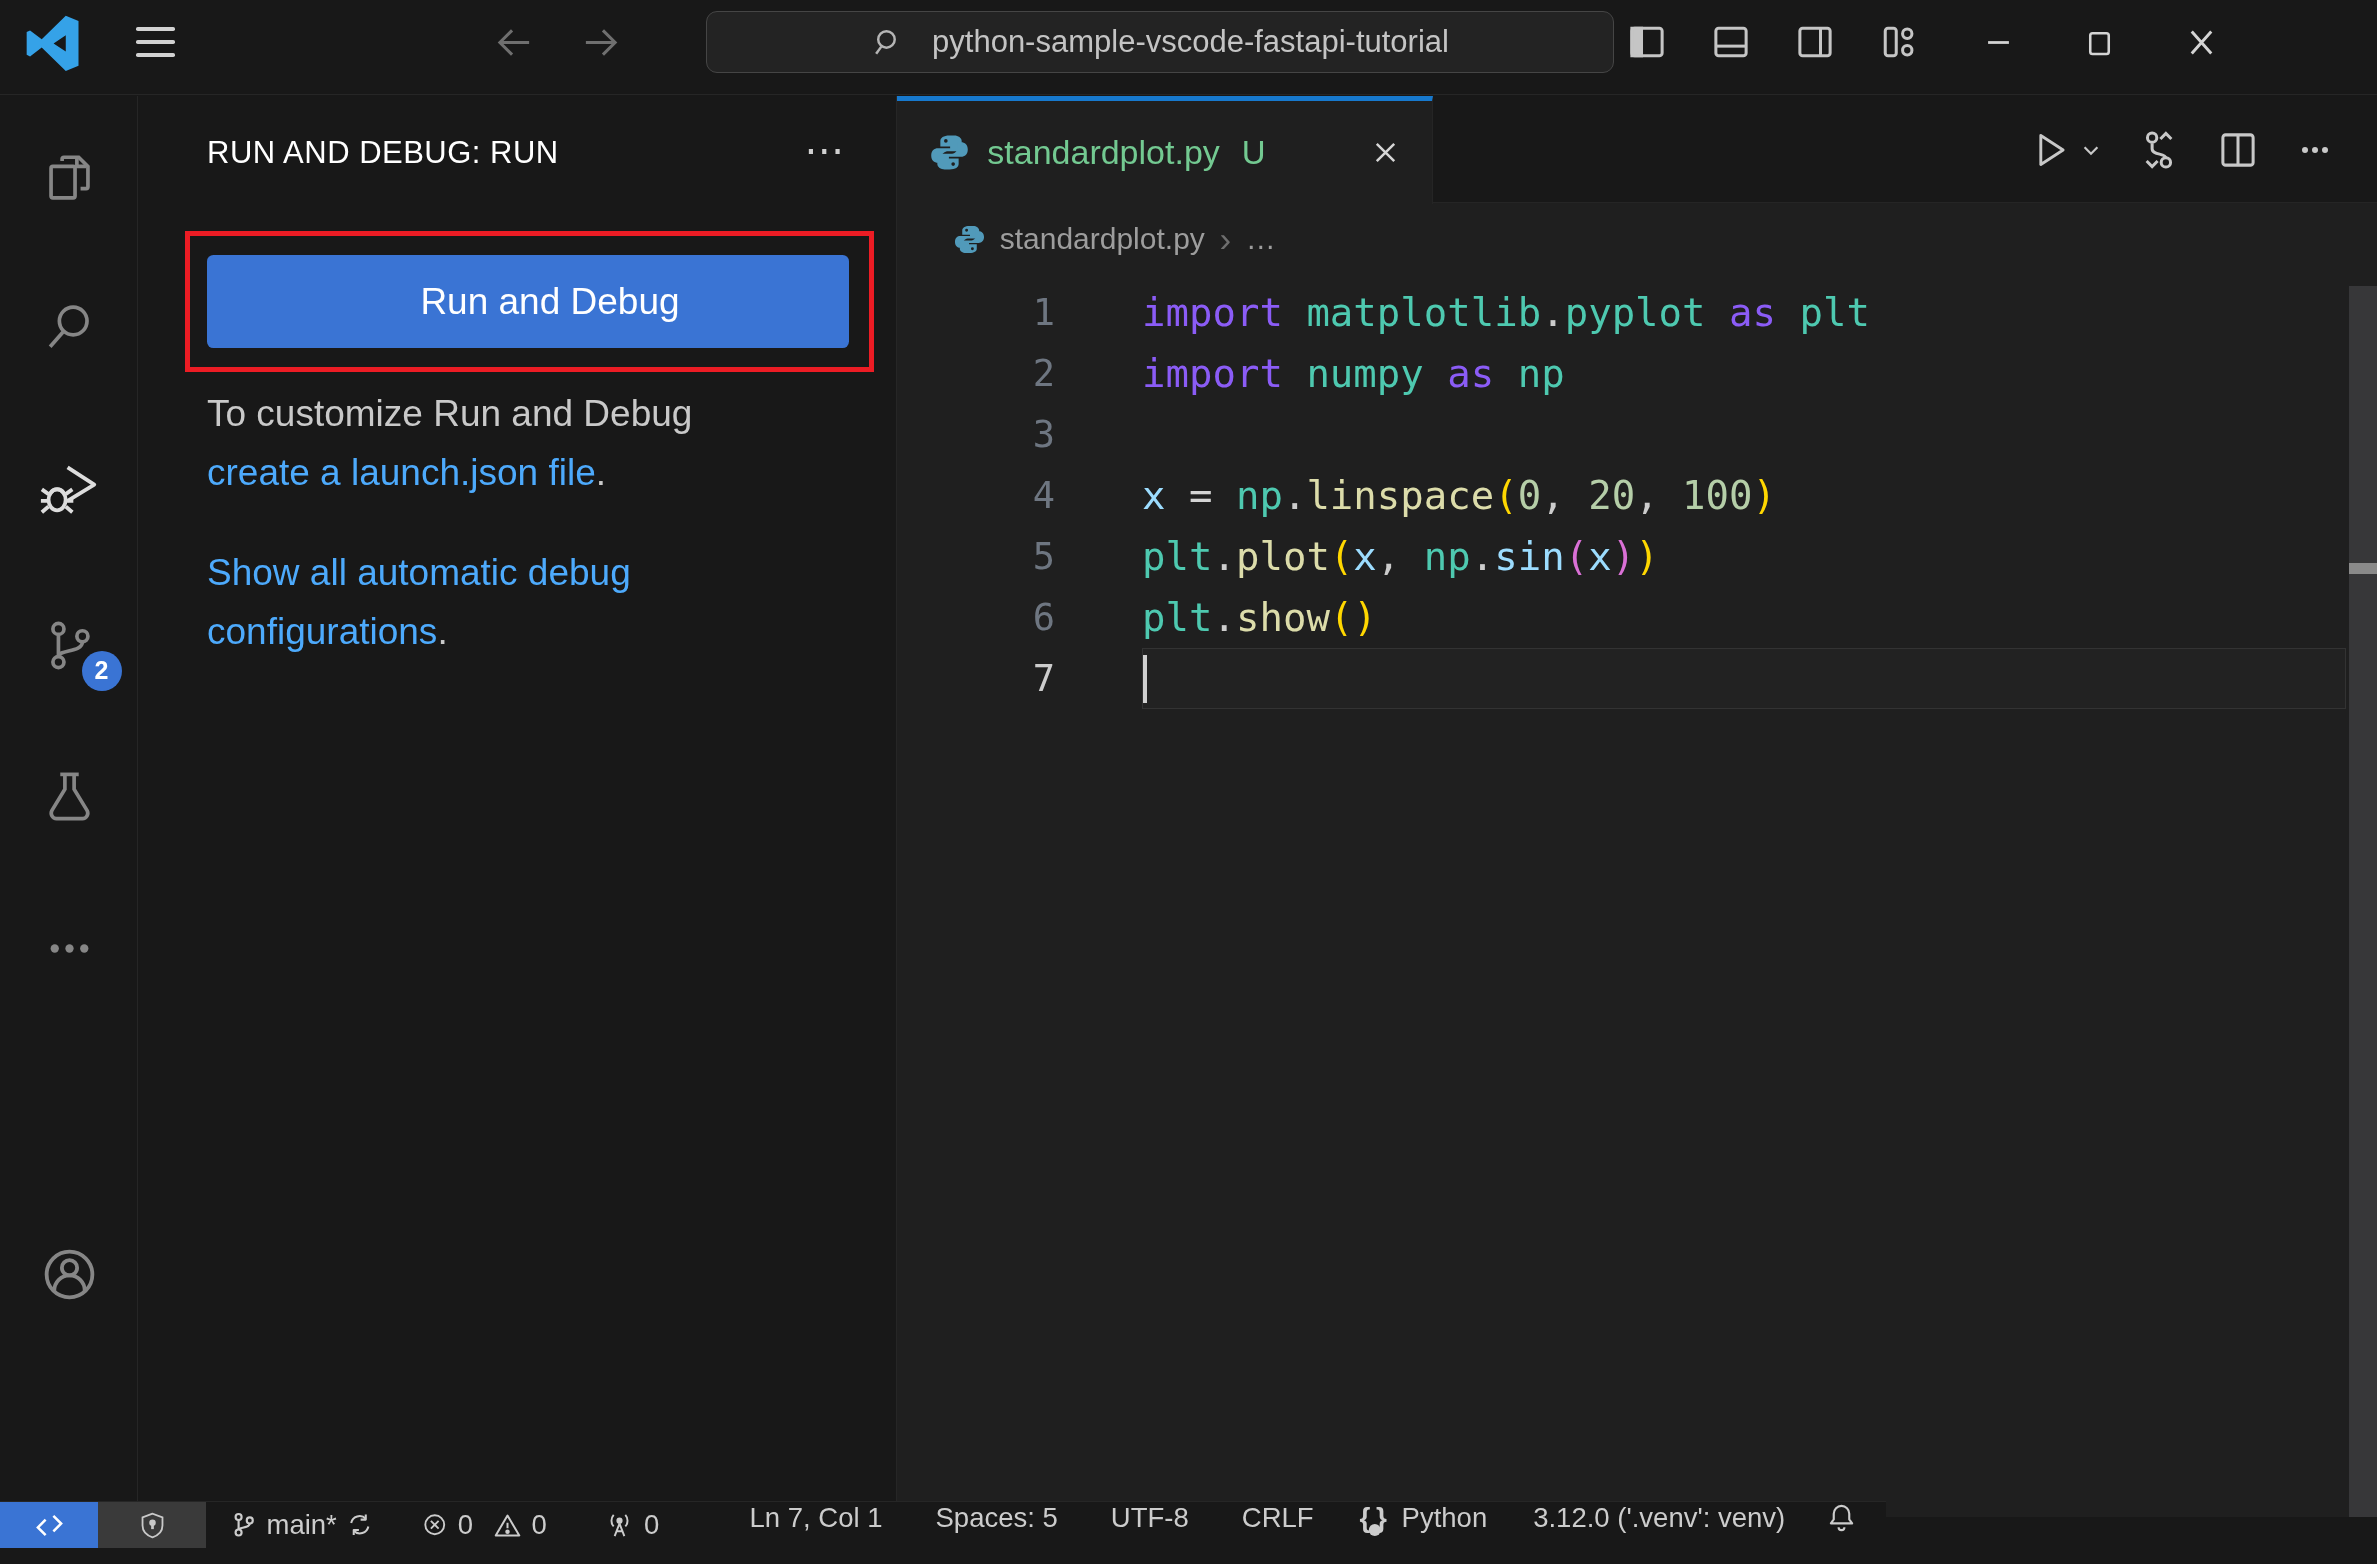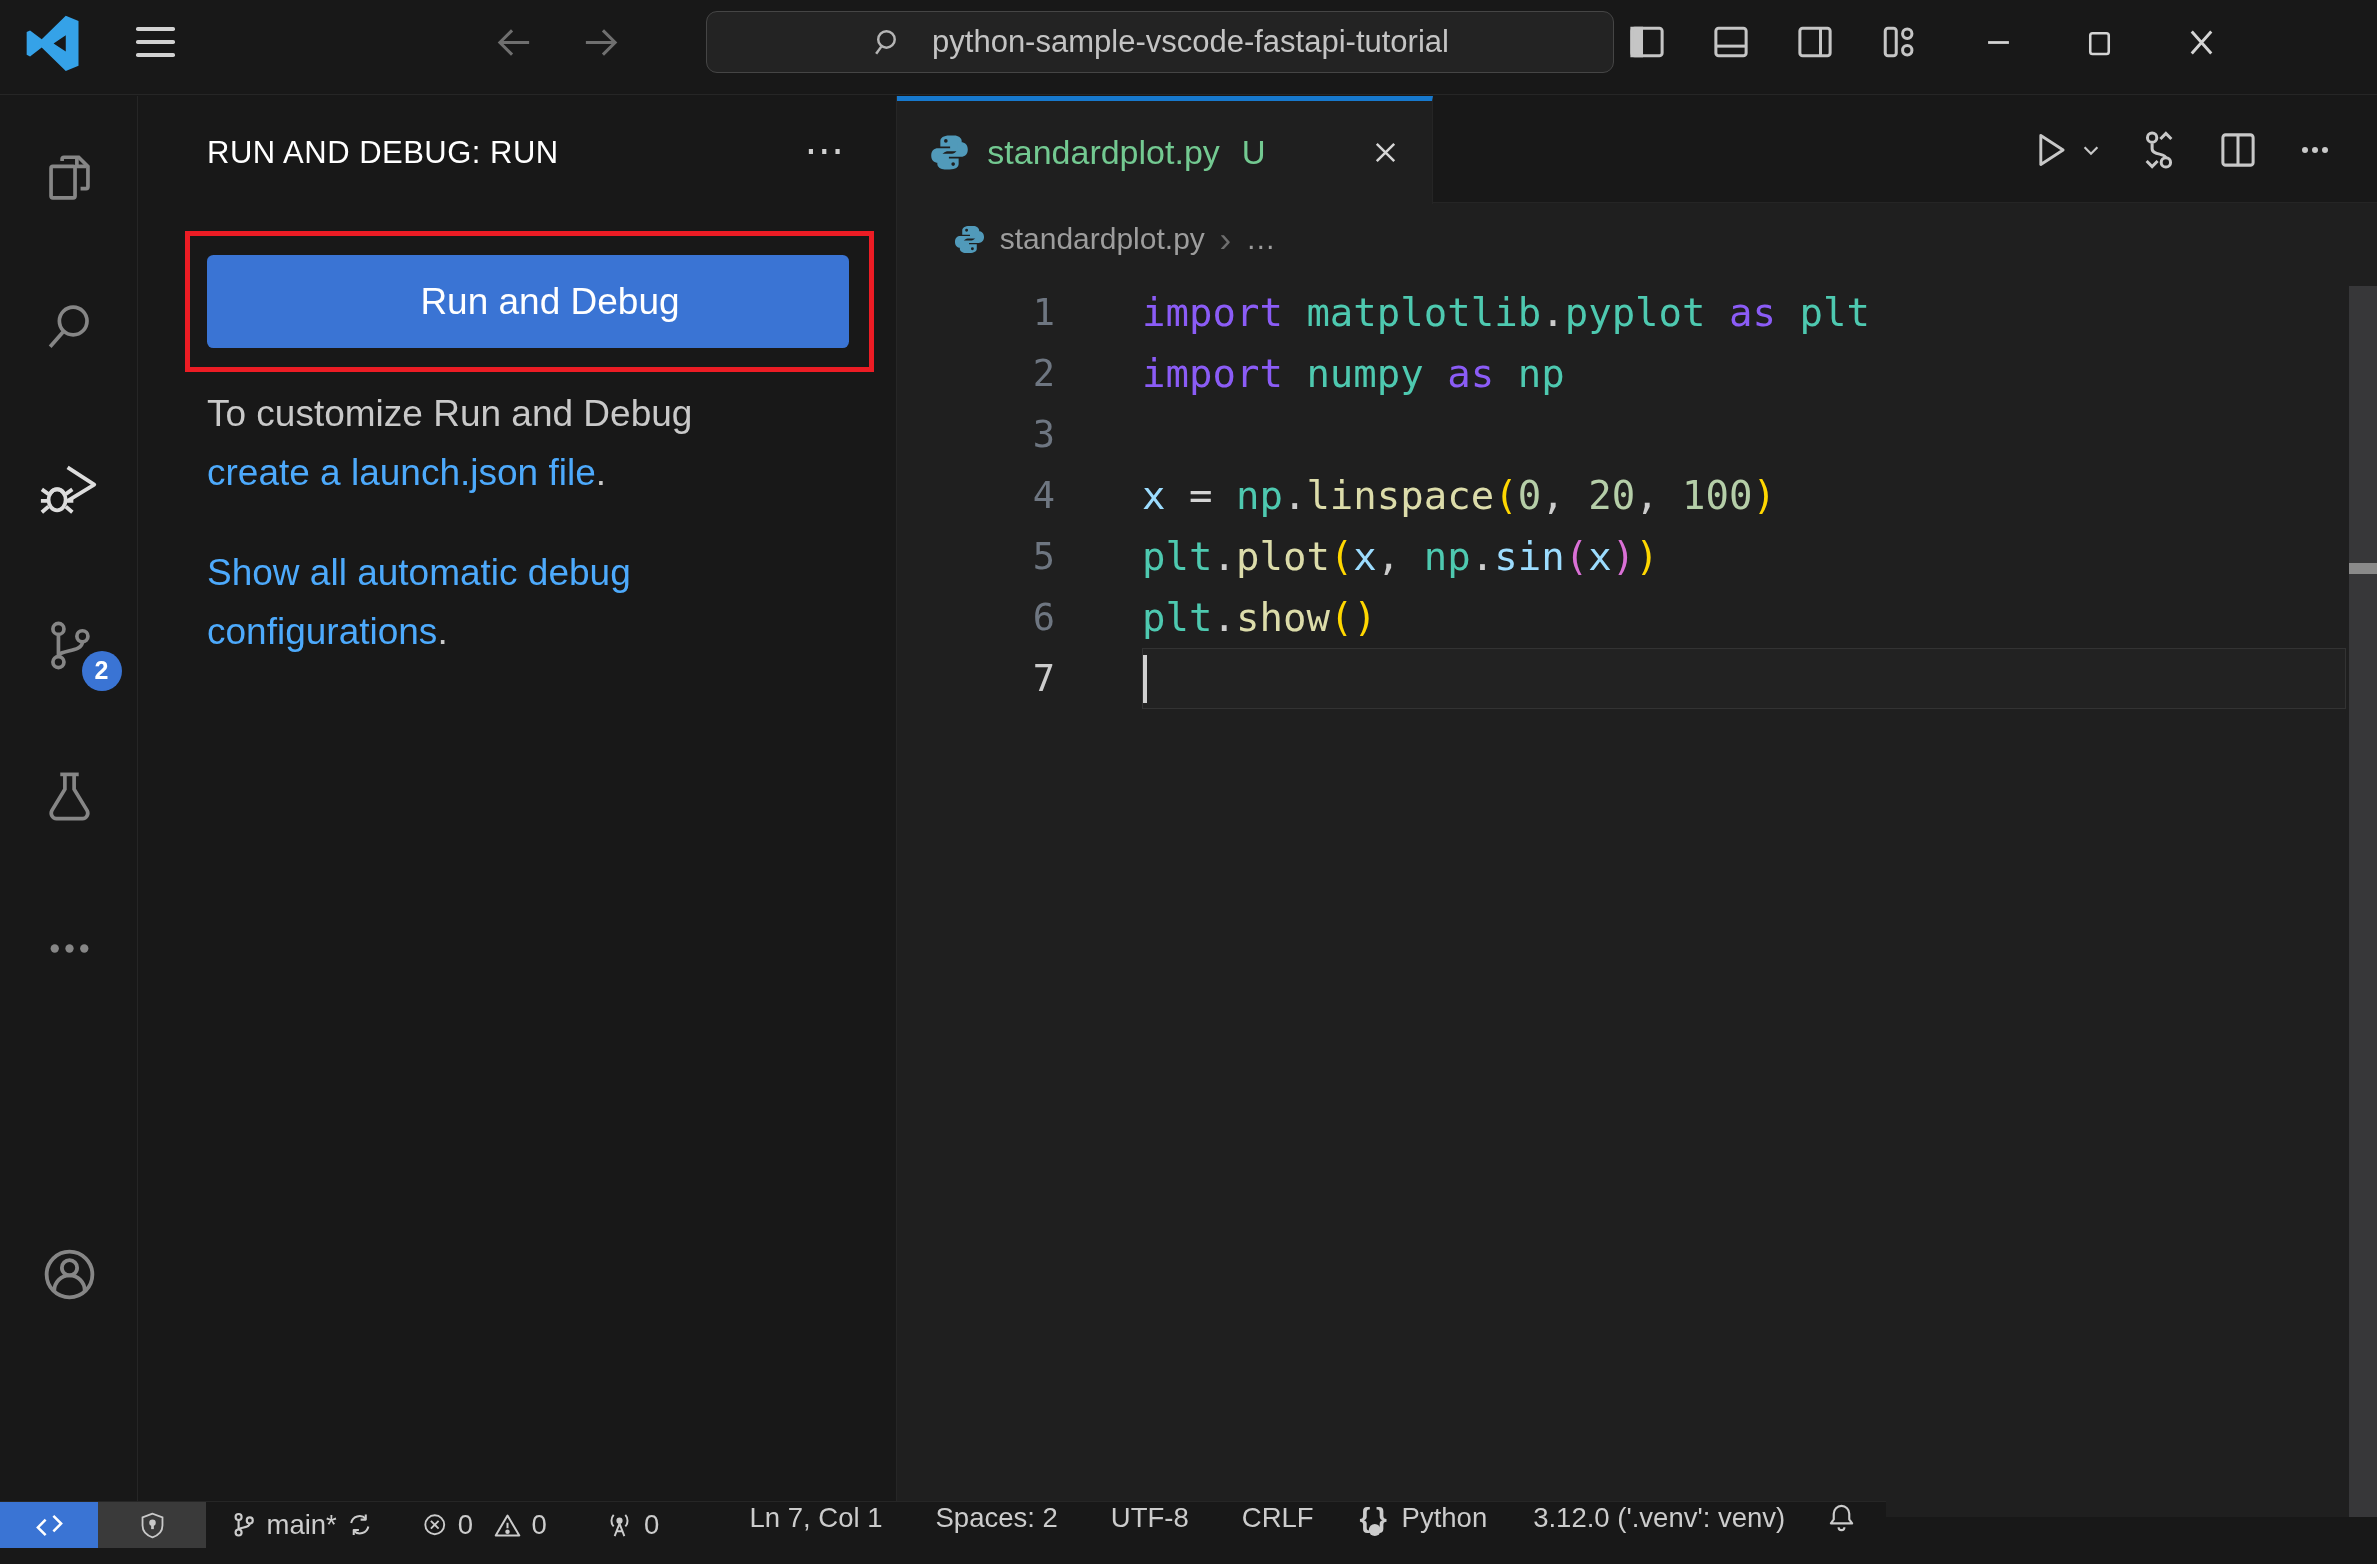--- a/index.html
+++ b/index.html
@@ -399,21 +399,21 @@
         <path d="m16 14-5 13M16 14l5 13M12.5 22h7"></path>
       </svg>
       <span>0</span>
     </div>
 
     <div class="st-right">
       <div class="st-item">
           <span>Ln 7, Col 1</span>
         </div>
       <div class="st-item" style="margin-left:20px">
-          <span>Spaces: 2</span>
+          <span>Spaces: 5</span>
         </div>
       <div class="st-item" style="margin-left:20px">
           <span>UTF-8</span>
         </div>
       <div class="st-item" style="margin-left:20px">
           <span>CRLF</span>
         </div>
       <div class="st-item" style="margin-left:13px">
         <span class="braces">{}<span class="dot"></span></span>
         <span>Python</span>

